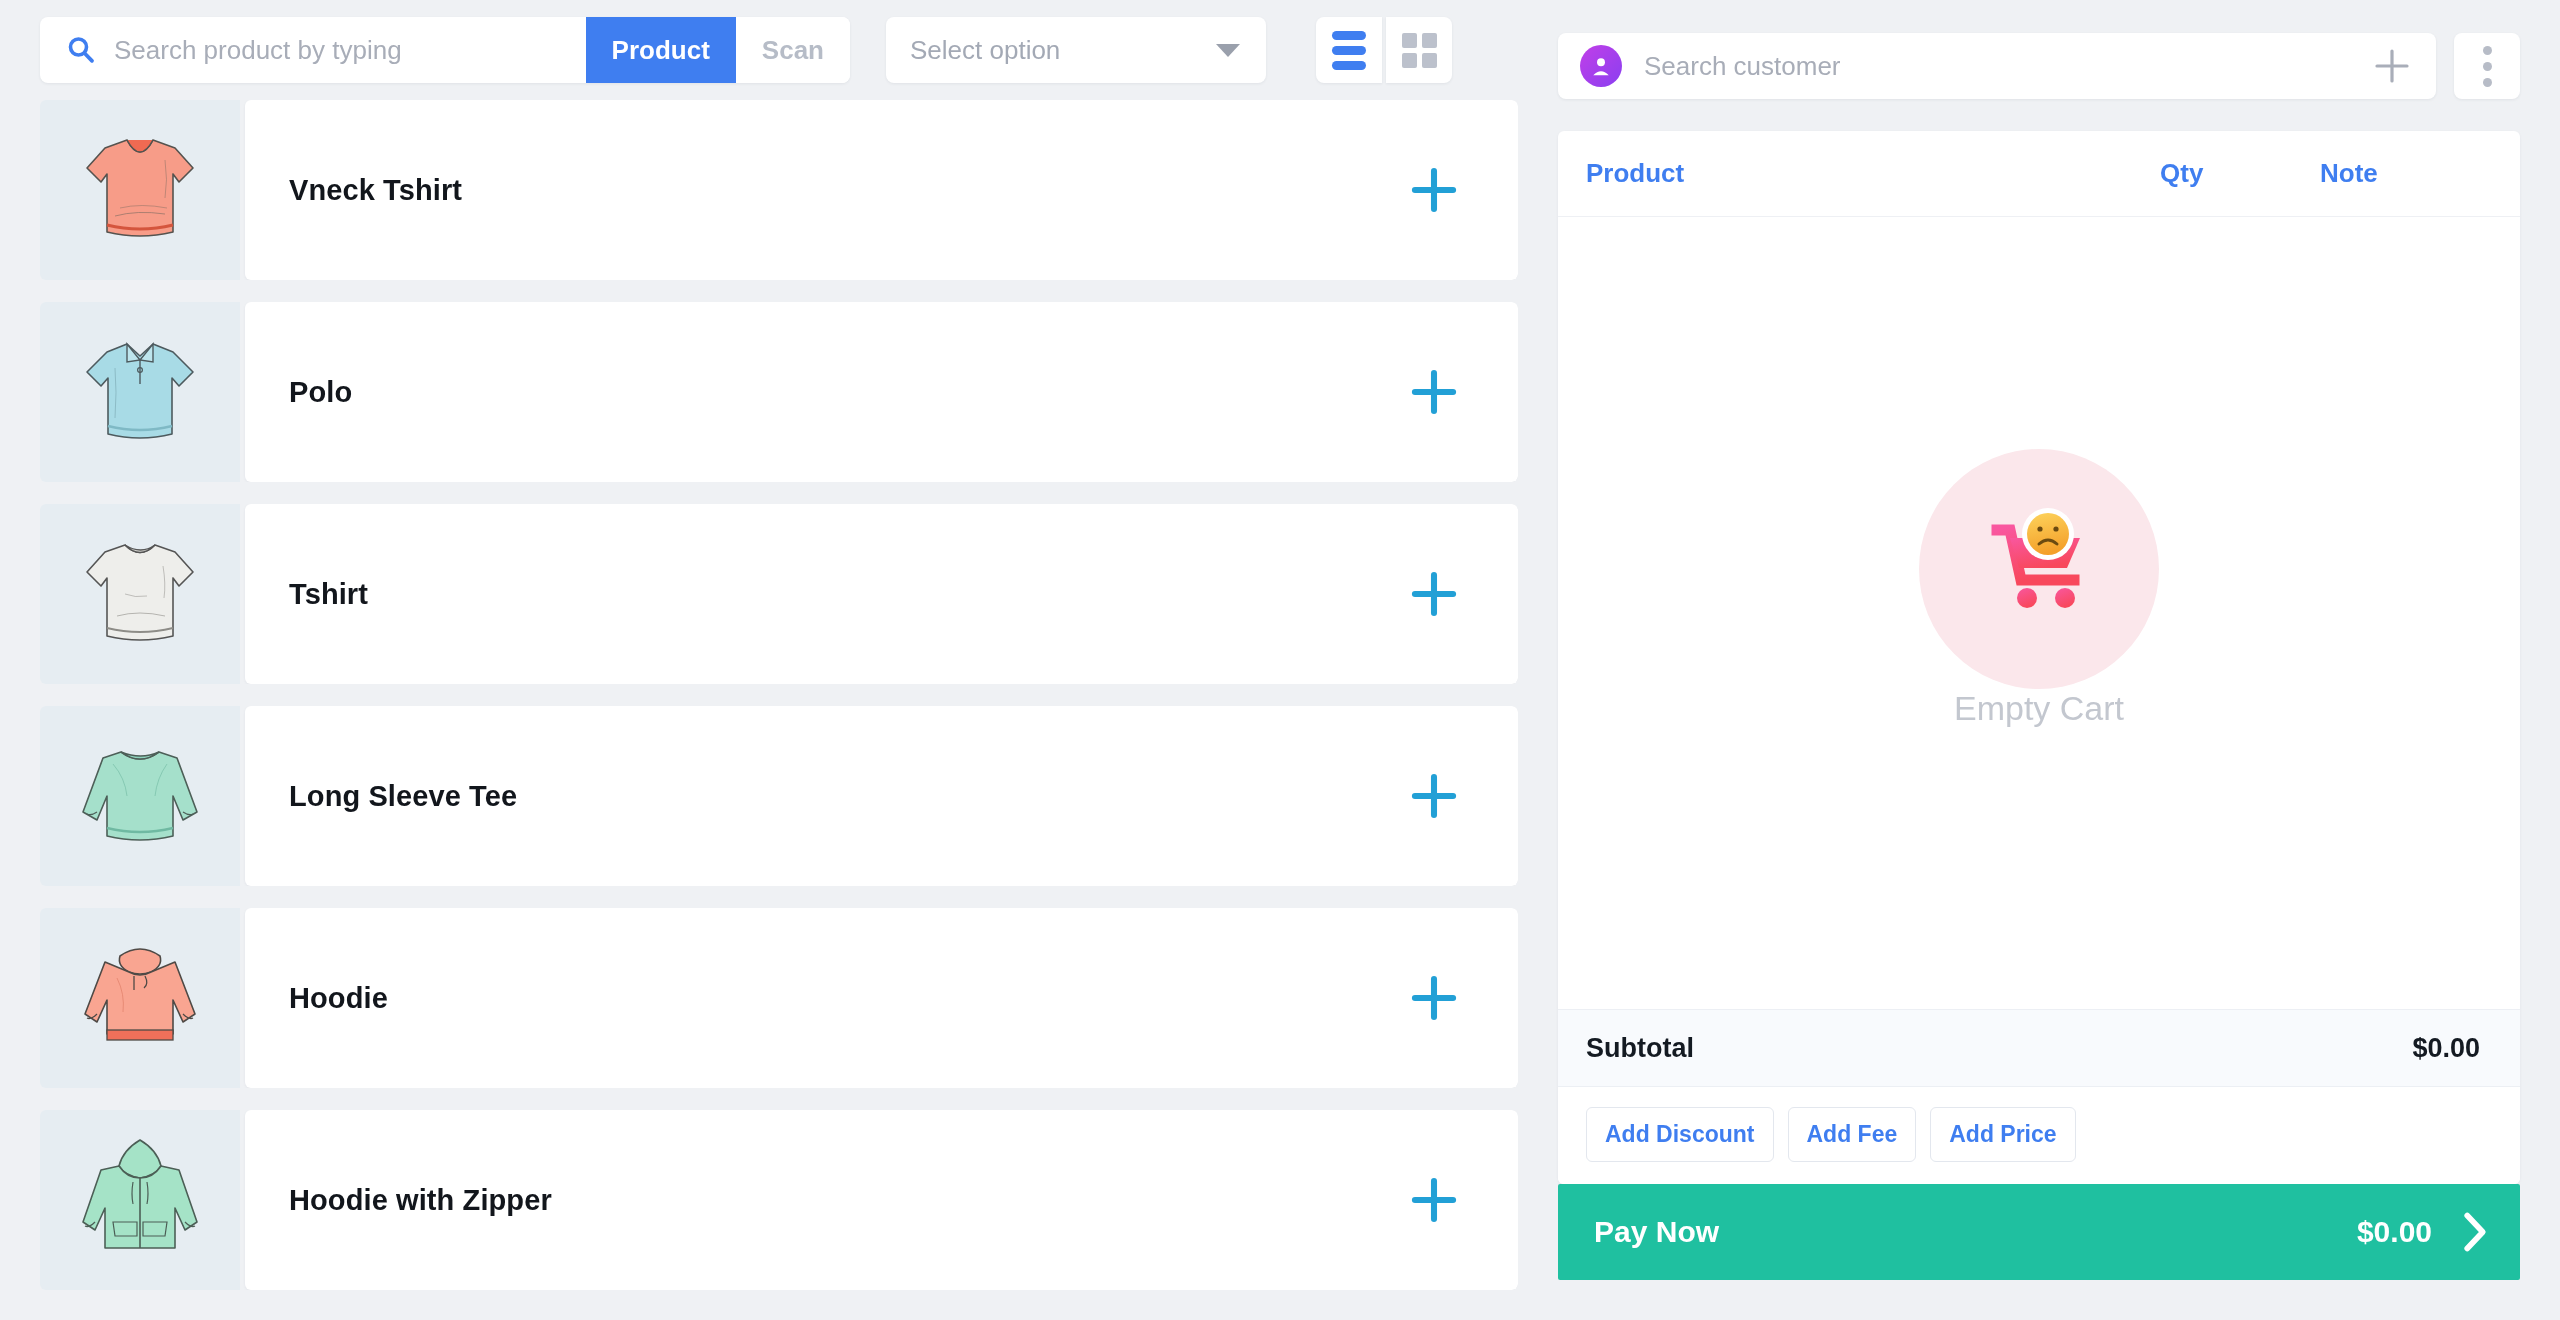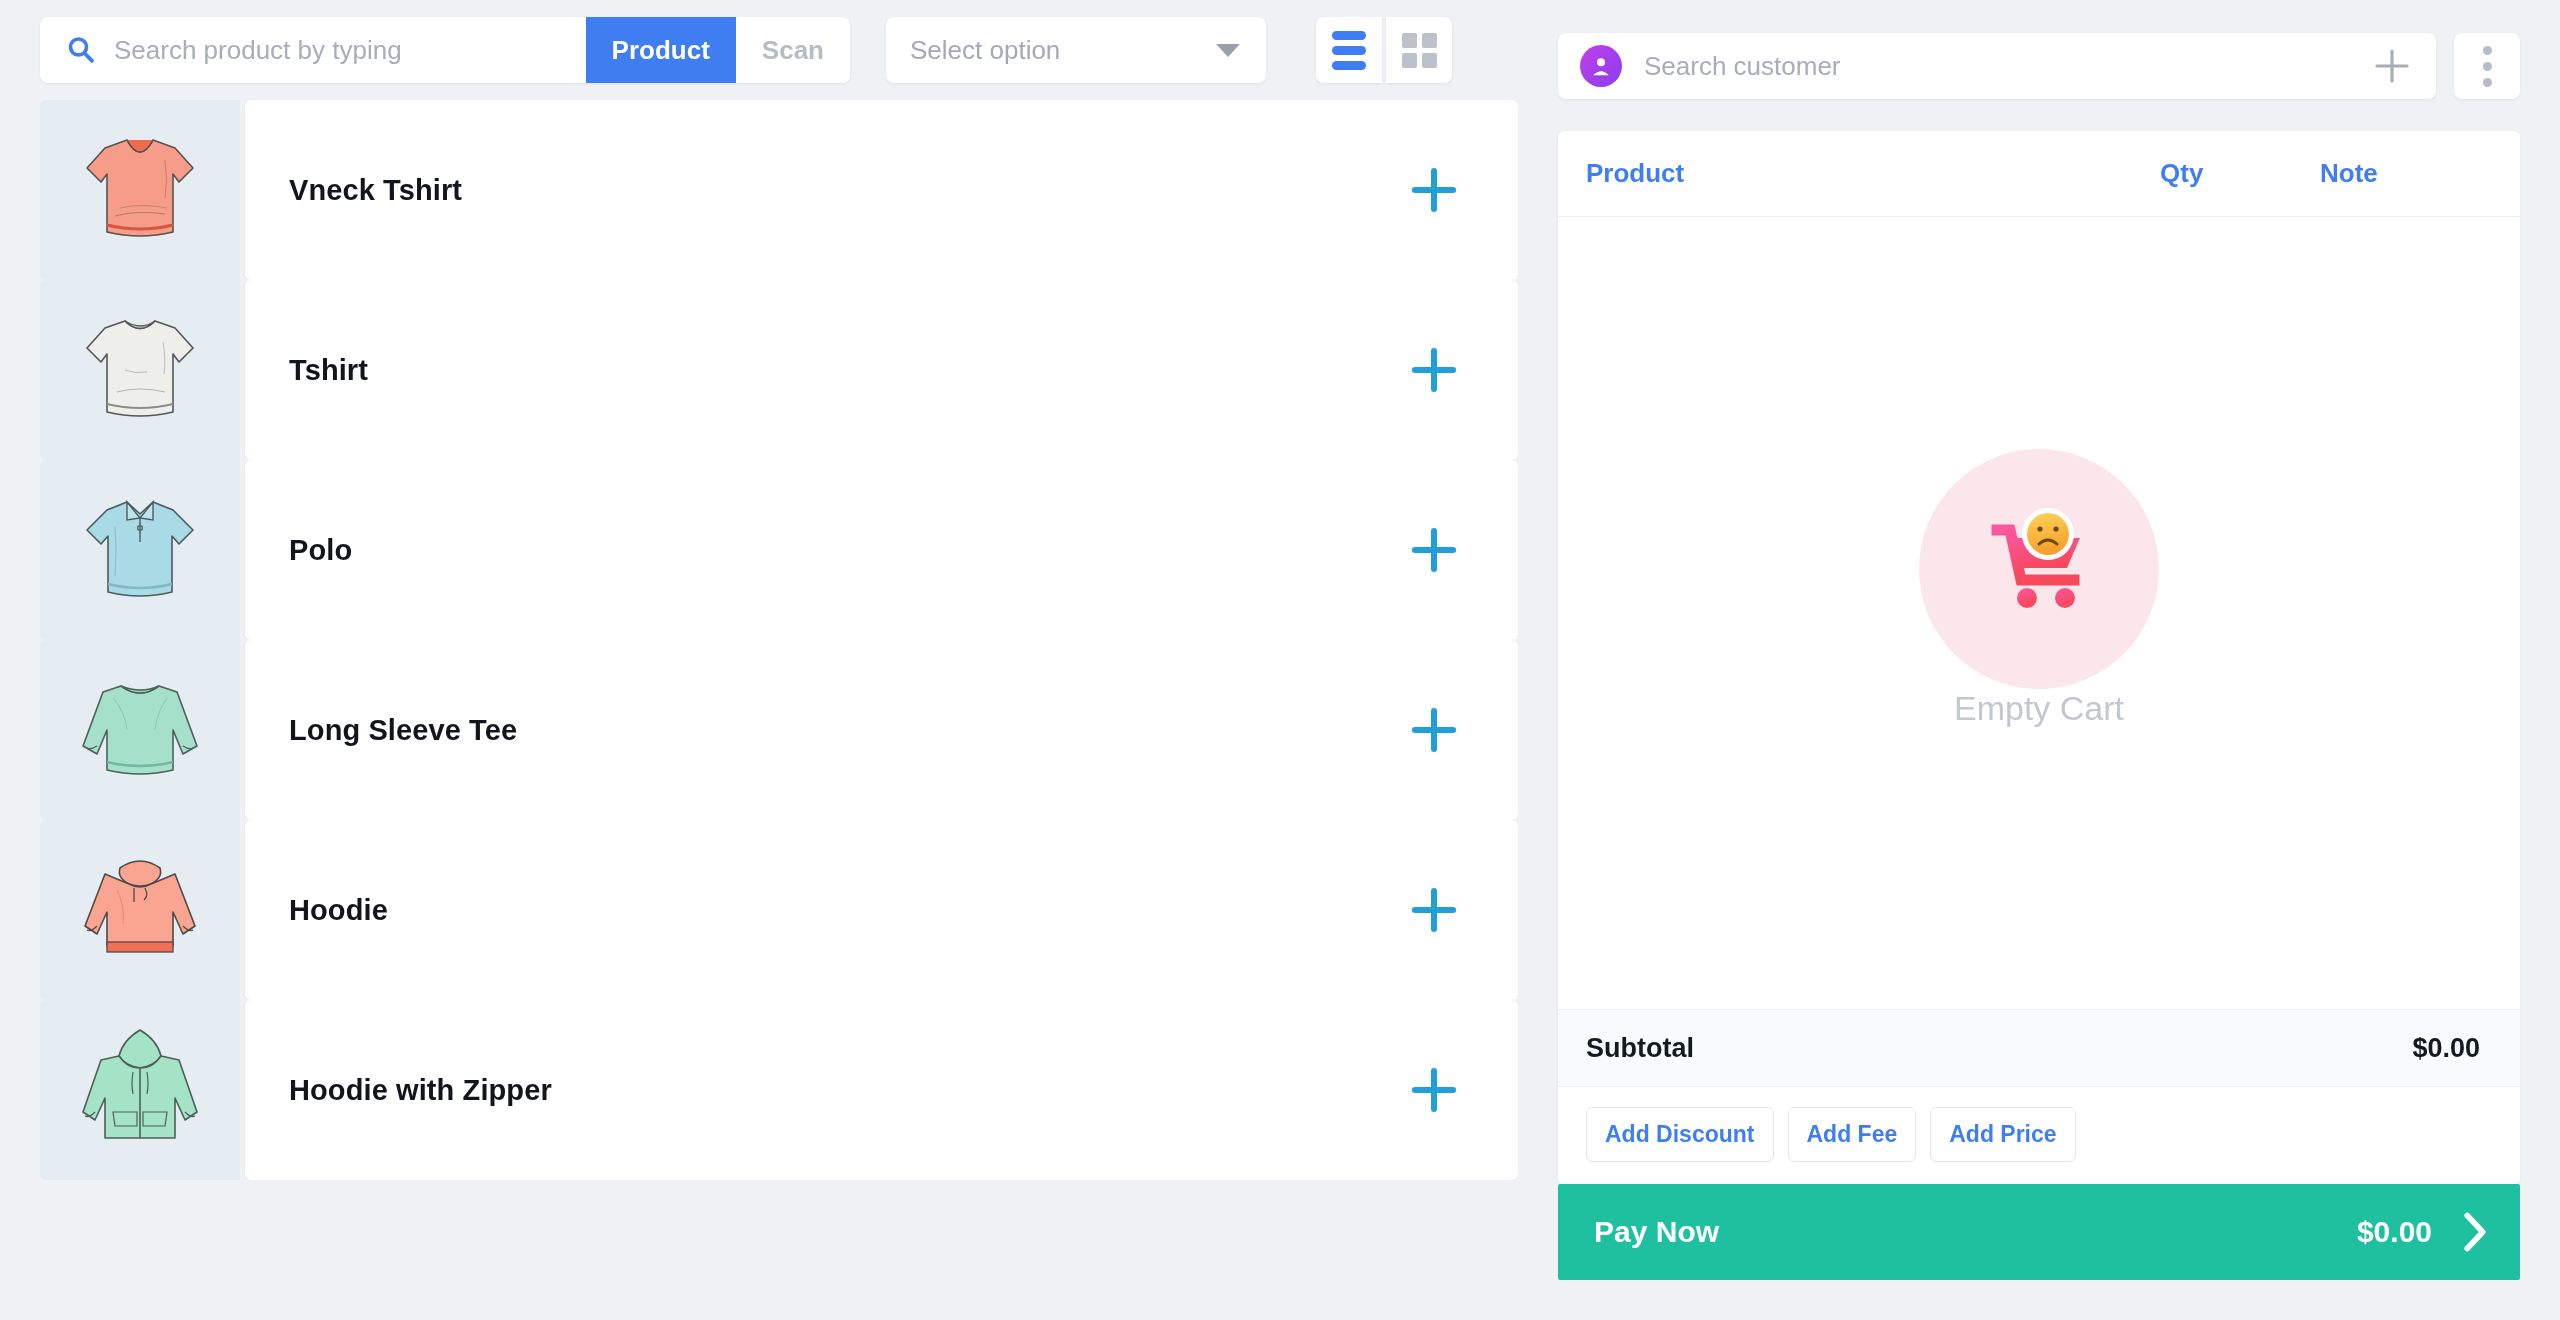--- a/index.html
+++ b/index.html
@@ -150,20 +150,21 @@
   .product-list {
     margin: 0 40px;
     height: 1220px;
     overflow: hidden;
     position: relative;
   }
   .product-row {
     display: flex;
     align-items: stretch;
     height: 180px;
+    margin-bottom: 22px;
     border-radius: 6px;
     overflow: hidden;
     cursor: pointer;
     background: transparent;
   }
   .thumb {
     width: 200px;
     flex: 0 0 200px;
     background: #e6edf2;
     display: flex;
@@ -400,42 +401,20 @@
             <path d="M40 28 L62 20 Q75 44 88 20 L110 28 L128 48 L114 62 L108 54 L108 112 Q75 120 42 112 L42 54 L36 62 L22 48 Z" fill="#f79c88" stroke="#55534f" stroke-width="1.6" stroke-linejoin="round"></path>
             <path d="M62 20 Q75 44 88 20" fill="#f06a52" stroke="#55534f" stroke-width="1.5"></path>
             <path d="M42 105 Q75 113 108 105" fill="none" stroke="#d4553d" stroke-width="3"></path>
             <path d="M50 96 Q72 90 100 94" fill="none" stroke="#7c6a60" stroke-width="1" opacity=".6"></path>
             <path d="M55 88 Q76 83 102 88" fill="none" stroke="#7c6a60" stroke-width=".9" opacity=".5"></path>
             <path d="M100 40 Q103 60 100 78" fill="none" stroke="#7c6a60" stroke-width=".9" opacity=".5"></path>
           </svg>
         </div>
         <div class="row-body">
           <span class="product-name">Vneck Tshirt</span>
-          <span class="add-btn">
-            <svg viewBox="0 0 60 60" width="52" height="52">
-              <line x1="30" y1="8" x2="30" y2="52" stroke="#22a0d6" stroke-width="7" stroke-linecap="round"></line>
-              <line x1="8" y1="30" x2="52" y2="30" stroke="#22a0d6" stroke-width="7" stroke-linecap="round"></line>
-            </svg>
-          </span>
-        </div>
-      </div>
-
-      <div class="product-row">
-        <div class="thumb">
-          <svg width="150" height="140" viewBox="0 0 150 140">
-            <path d="M40 28 L60 21 Q75 36 90 21 L110 28 L128 48 L114 62 L108 54 L108 112 Q75 120 42 112 L42 54 L36 62 L22 48 Z" fill="#eeeeeb" stroke="#555" stroke-width="1.6" stroke-linejoin="round"></path>
-            <path d="M60 21 Q75 36 90 21 Q76 31 60 21" fill="#d9d9d4" stroke="#555" stroke-width="1.4"></path>
-            <path d="M42 104 Q75 112 108 104" fill="none" stroke="#8d8c87" stroke-width="2"></path>
-            <path d="M52 92 Q74 86 100 92" fill="none" stroke="#8d8c87" stroke-width="1" opacity=".6"></path>
-            <path d="M60 70 Q70 74 82 72" fill="none" stroke="#8d8c87" stroke-width="1" opacity=".5"></path>
-            <path d="M98 42 Q101 60 99 74" fill="none" stroke="#8d8c87" stroke-width="1" opacity=".5"></path>
-          </svg>
-        </div>
-        <div class="row-body">
-          <span class="product-name">Tshirt</span>
           <span class="add-btn">
             <svg viewBox="0 0 60 60" width="52" height="52">
               <line x1="30" y1="8" x2="30" y2="52" stroke="#22a0d6" stroke-width="7" stroke-linecap="round"></line>
               <line x1="8" y1="30" x2="52" y2="30" stroke="#22a0d6" stroke-width="7" stroke-linecap="round"></line>
             </svg>
           </span>
         </div>
       </div>
 
       <div class="product-row">
@@ -445,20 +424,42 @@
             <path d="M62 22 L75 38 L62 40 Z" fill="#bde5ed" stroke="#4d5a5e" stroke-width="1.4"></path>
             <path d="M88 22 L75 38 L88 40 Z" fill="#bde5ed" stroke="#4d5a5e" stroke-width="1.4"></path>
             <line x1="75" y1="38" x2="75" y2="62" stroke="#4d5a5e" stroke-width="1.4"></line>
             <circle cx="75" cy="48" r="2.4" fill="none" stroke="#4d5a5e" stroke-width="1.2"></circle>
             <path d="M43 104 Q75 112 107 104" fill="none" stroke="#7fb9c5" stroke-width="2.6"></path>
             <path d="M50 46 Q52 70 50 96" fill="none" stroke="#6f9ca6" stroke-width="1" opacity=".5"></path>
           </svg>
         </div>
         <div class="row-body">
           <span class="product-name">Polo</span>
+          <span class="add-btn">
+            <svg viewBox="0 0 60 60" width="52" height="52">
+              <line x1="30" y1="8" x2="30" y2="52" stroke="#22a0d6" stroke-width="7" stroke-linecap="round"></line>
+              <line x1="8" y1="30" x2="52" y2="30" stroke="#22a0d6" stroke-width="7" stroke-linecap="round"></line>
+            </svg>
+          </span>
+        </div>
+      </div>
+
+      <div class="product-row">
+        <div class="thumb">
+          <svg width="150" height="140" viewBox="0 0 150 140">
+            <path d="M40 28 L60 21 Q75 36 90 21 L110 28 L128 48 L114 62 L108 54 L108 112 Q75 120 42 112 L42 54 L36 62 L22 48 Z" fill="#eeeeeb" stroke="#555" stroke-width="1.6" stroke-linejoin="round"></path>
+            <path d="M60 21 Q75 36 90 21 Q76 31 60 21" fill="#d9d9d4" stroke="#555" stroke-width="1.4"></path>
+            <path d="M42 104 Q75 112 108 104" fill="none" stroke="#8d8c87" stroke-width="2"></path>
+            <path d="M52 92 Q74 86 100 92" fill="none" stroke="#8d8c87" stroke-width="1" opacity=".6"></path>
+            <path d="M60 70 Q70 74 82 72" fill="none" stroke="#8d8c87" stroke-width="1" opacity=".5"></path>
+            <path d="M98 42 Q101 60 99 74" fill="none" stroke="#8d8c87" stroke-width="1" opacity=".5"></path>
+          </svg>
+        </div>
+        <div class="row-body">
+          <span class="product-name">Tshirt</span>
           <span class="add-btn">
             <svg viewBox="0 0 60 60" width="52" height="52">
               <line x1="30" y1="8" x2="30" y2="52" stroke="#22a0d6" stroke-width="7" stroke-linecap="round"></line>
               <line x1="8" y1="30" x2="52" y2="30" stroke="#22a0d6" stroke-width="7" stroke-linecap="round"></line>
             </svg>
           </span>
         </div>
       </div>
 
       <div class="product-row">

